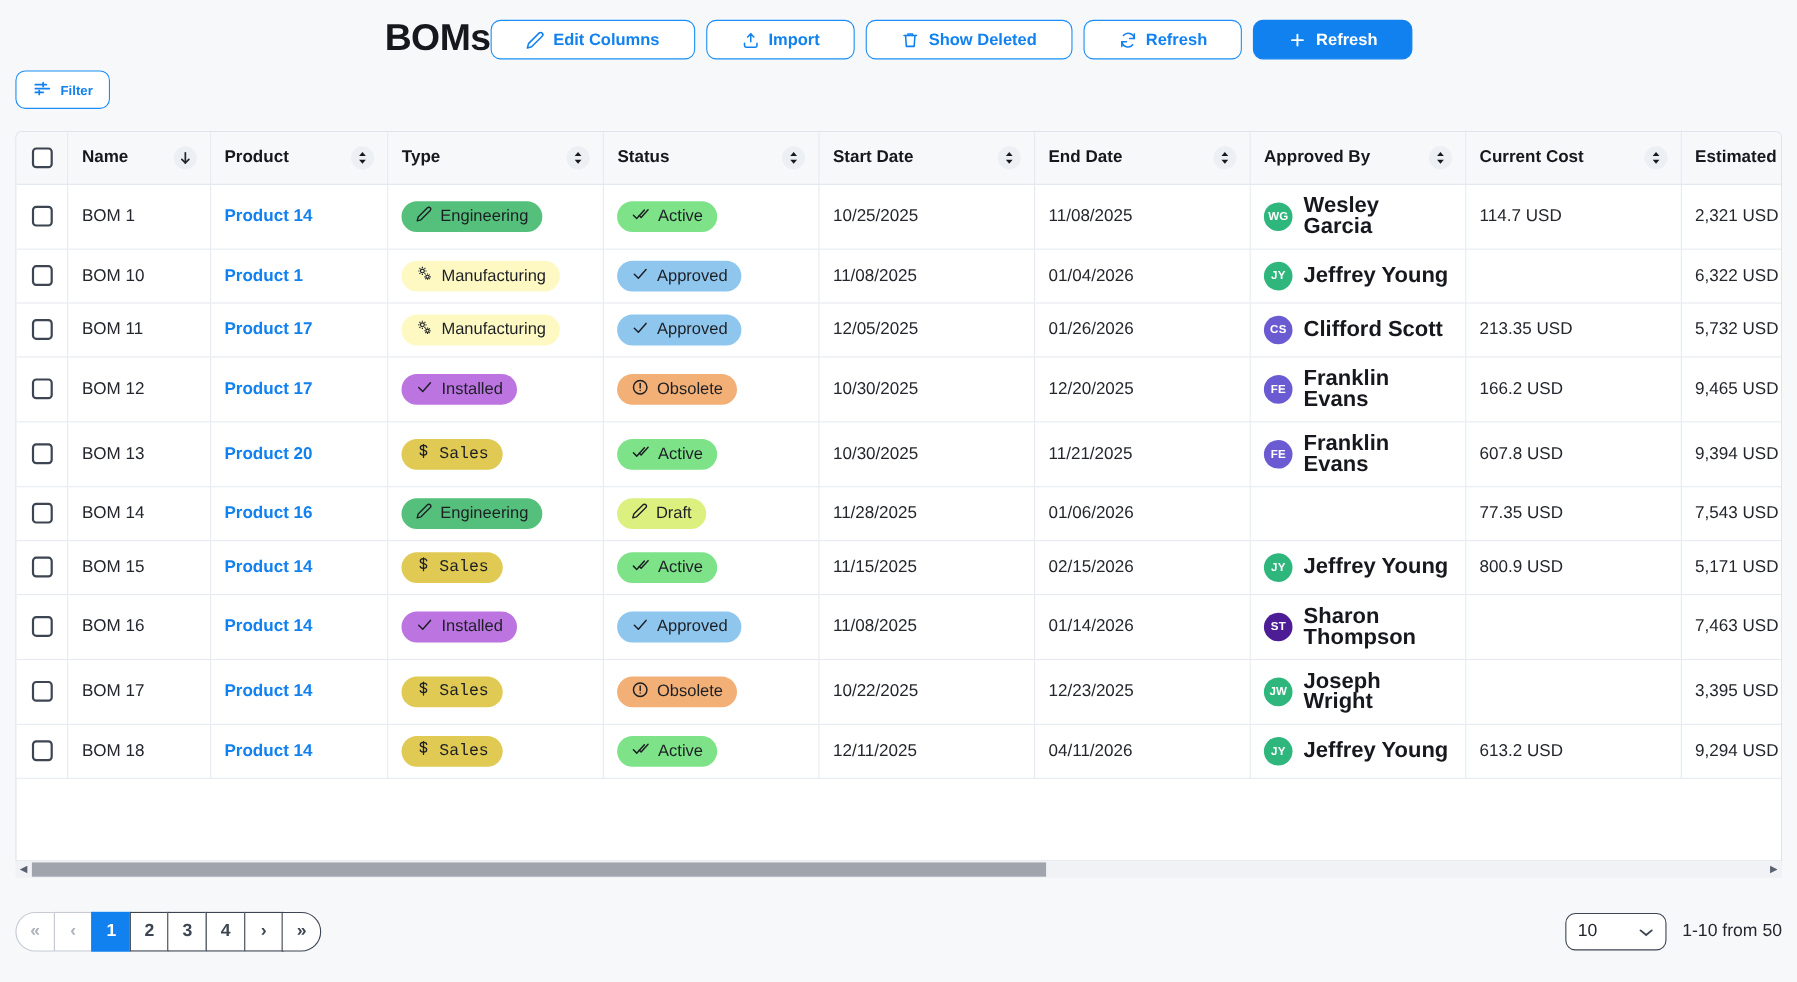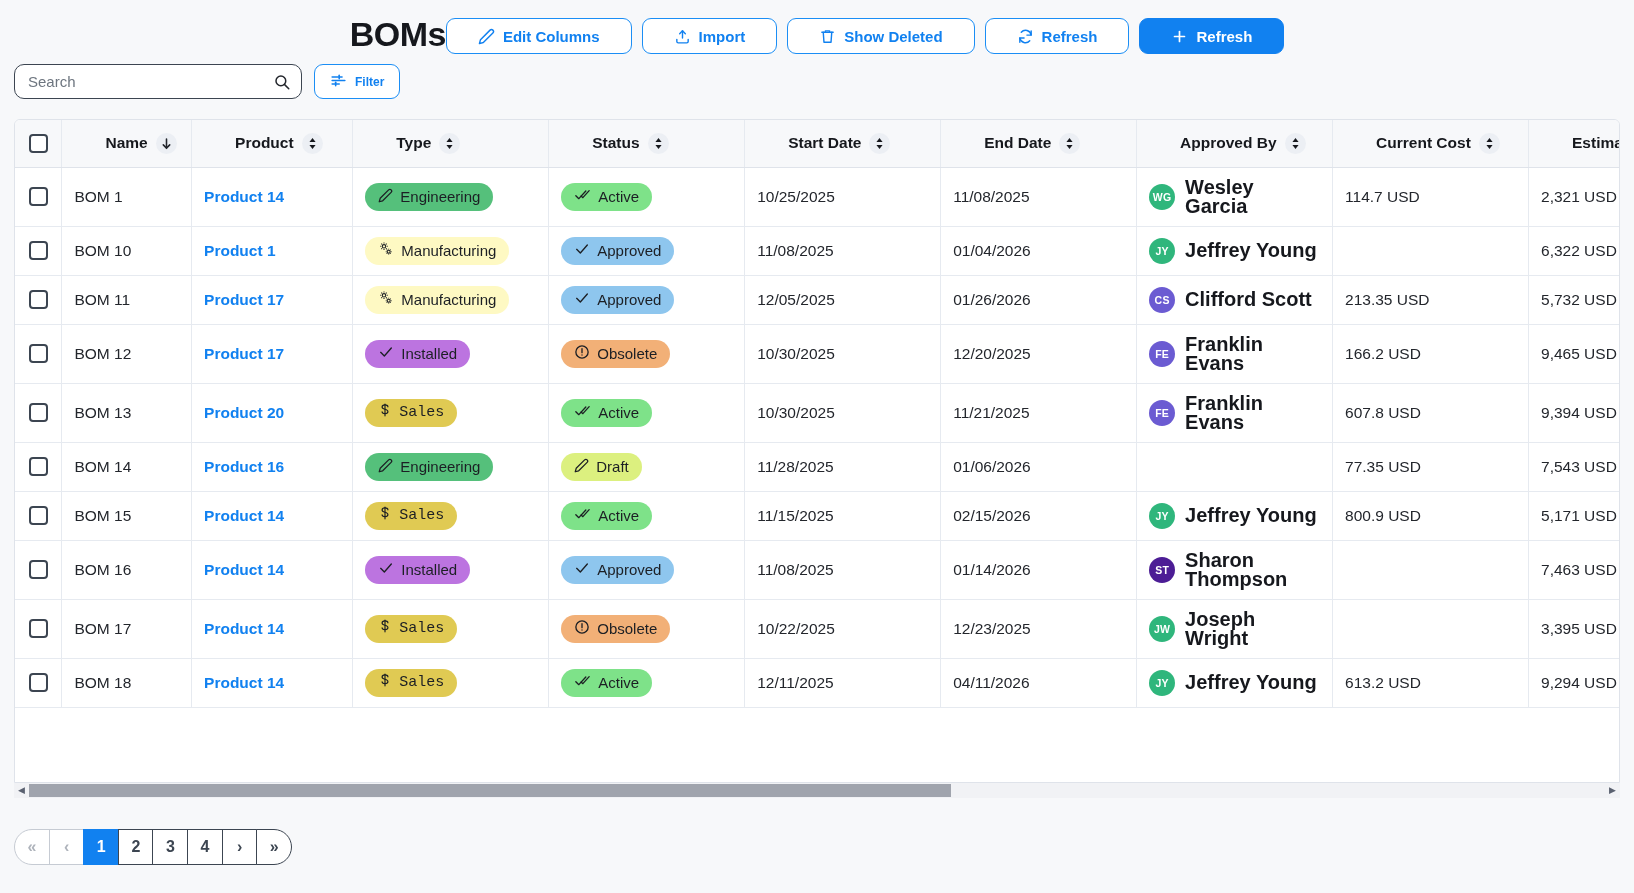--- a/index.html
+++ b/index.html
@@ -61,21 +61,21 @@
     border: 1px solid #dfe3ea; border-radius: 6px 6px 0 0;
     background: #fff; overflow: hidden;
   }
   table { border-collapse: collapse; table-layout: fixed; width: 1710px; }
   thead th {
     background: #f7f8fa; height: 47px;
     border-bottom: 1px solid #dfe3ea; border-right: 1px solid #e6eaf0;
     font-size: 15.5px; font-weight: bold; color: #16181d;
     text-align: left; padding: 0 12px; vertical-align: middle;
   }
-  th .thinner { display: flex; align-items: center; justify-content: flex-start; margin-left: 31px; }
+  th .thinner { display: flex; align-items: center; justify-content: space-between; }
   .sort-btn {
     width: 21px; height: 21px; border-radius: 50%;
     background: #eceff4; display: inline-flex;
     align-items: center; justify-content: center; flex: 0 0 auto;
     margin-left: 8px; cursor: pointer;
   }
   tbody td {
     border-bottom: 1px solid #e6eaf0; border-right: 1px solid #e6eaf0;
     padding: 10px 12px; font-size: 15.5px; color: #23262c;
     vertical-align: middle; background: #fff;
@@ -223,29 +223,20 @@
               <path d="M5 12h14"></path>
             </svg>
         </span>
         <span>Refresh</span>
       </button>
 
     </div>
   </div>
 
   <div class="searchrow">
-    <div class="search-wrap">
-      <input type="text" placeholder="Search" style="">
-      <span class="search-ico">
-        <svg width="18" height="18" viewBox="0 0 24 24" fill="none" stroke="#23262c" stroke-width="2" stroke-linecap="round">
-            <circle cx="10.5" cy="10.5" r="6.5"></circle>
-            <path d="M15.5 15.5L21 21"></path>
-          </svg>
-      </span>
-    </div>
     <button class="filter-btn">
       <span>
         <svg width="17" height="17" viewBox="0 0 24 24" fill="none" stroke="#1181f0" stroke-width="2.2" stroke-linecap="round">
             <path d="M3 7h14"></path>
             <path d="M3 12h18"></path>
             <path d="M3 17h10"></path>
             <path d="M13 4.5v5"></path>
             <path d="M8 14.5v5"></path>
           </svg>
       </span>
@@ -699,15 +690,26 @@
     <div class="pager" id="pager">
         <div class="pg disabled">«</div>
         <div class="pg disabled">‹</div>
         <div class="pg active">1</div>
         <div class="pg ">2</div>
         <div class="pg ">3</div>
         <div class="pg ">4</div>
         <div class="pg ">›</div>
         <div class="pg ">»</div>
       </div>
+    <div class="pageright">
+      <div class="select">
+        <span>10</span>
+        <span class="chev">
+          <svg width="17" height="15" viewBox="0 0 20 16" fill="none" stroke="#3c4551" stroke-width="2" stroke-linecap="round">
+              <path d="M4 6l6 5 6-5"></path>
+            </svg>
+        </span>
+      </div>
+      <div class="range">1-10 from 50</div>
+    </div>
   </div>
 
 </div>
 
 </body></html>

